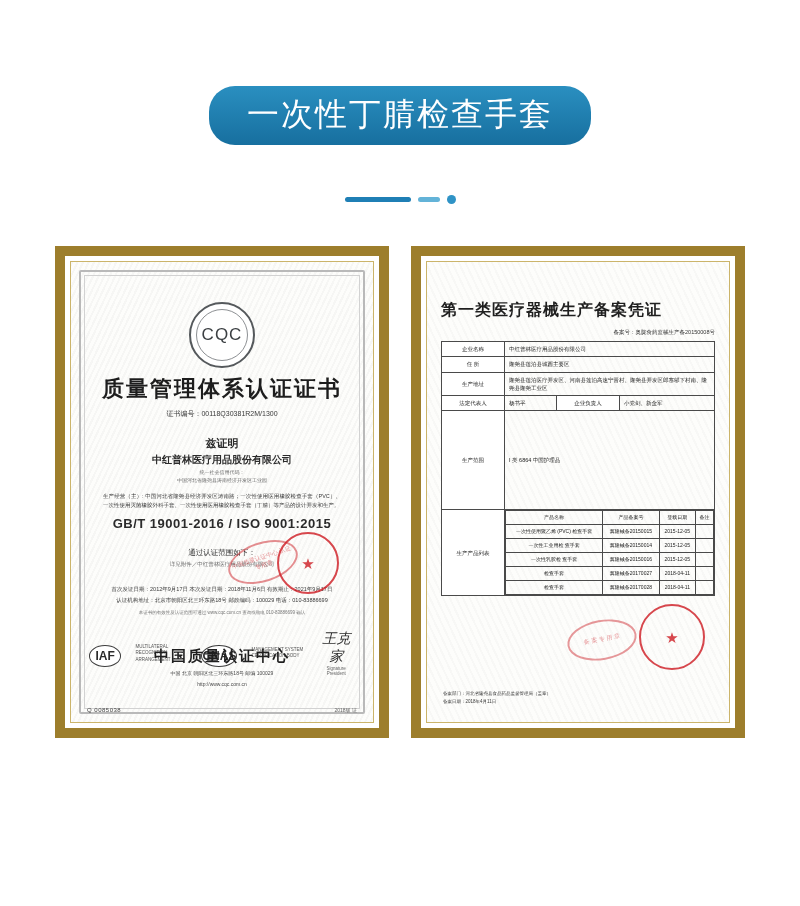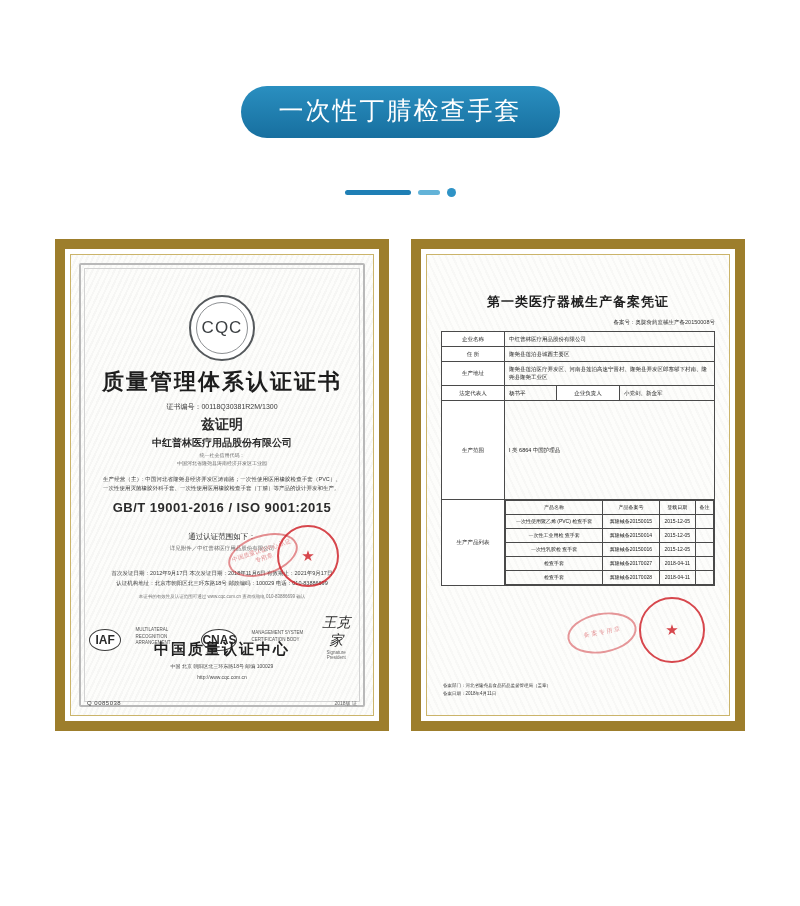--- a/index.html
+++ b/index.html
@@ -24,21 +24,21 @@
     display: flex;
     justify-content: center;
     padding-top: 86px;
   }
   .pill {
     background: #1c84b8;
     background: linear-gradient(180deg, #2a8fc0 0%, #176f9f 100%);
     color: #ffffff;
     border-radius: 26px;
     padding: 11px 38px 13px 38px;
-    font-size: 25px;
+    font-size: 32px;
     letter-spacing: 2px;
     font-weight: normal;
     line-height: 1.1;
   }
   .main-title {
     text-align: center;
     margin-top: 42px;
     font-size: 57px;
     font-weight: bold;
     color: #231f20;
@@ -149,23 +149,23 @@
     color: #1d1d1d;
     margin-top: 6px;
   }
   .iso-line {
     font-size: 7px;
     color: #3a3a3a;
     margin-top: 5px;
     line-height: 1.5;
   }
   .iso-name {
-    font-size: 14px;
-    font-weight: bold;
-    margin-top: 4px;
+    font-size: 11px;
+    font-weight: bold;
+    margin-top: 16px;
   }
   .iso-company {
     font-size: 10px;
     font-weight: bold;
     margin-top: 2px;
   }
   .iso-tiny {
     font-size: 5px;
     color: #6b6b6b;
     margin-top: 2px;
@@ -330,22 +330,22 @@
   .rec {
     padding: 16px 14px;
     box-sizing: border-box;
     height: 100%;
     position: relative;
     color: #1f1f1f;
     background:
       repeating-linear-gradient(65deg, rgba(120,120,120,0.04) 0 2px, rgba(255,255,255,0) 2px 6px);
   }
   .rec-title {
-    text-align: center;
-    font-size: 13px;
+    text-align: left;
+    font-size: 16px;
     font-weight: bold;
     letter-spacing: 1px;
     margin-top: 22px;
   }
   .rec-no {
     text-align: right;
     font-size: 5.5px;
     margin-top: 8px;
     color: #333;
   }

